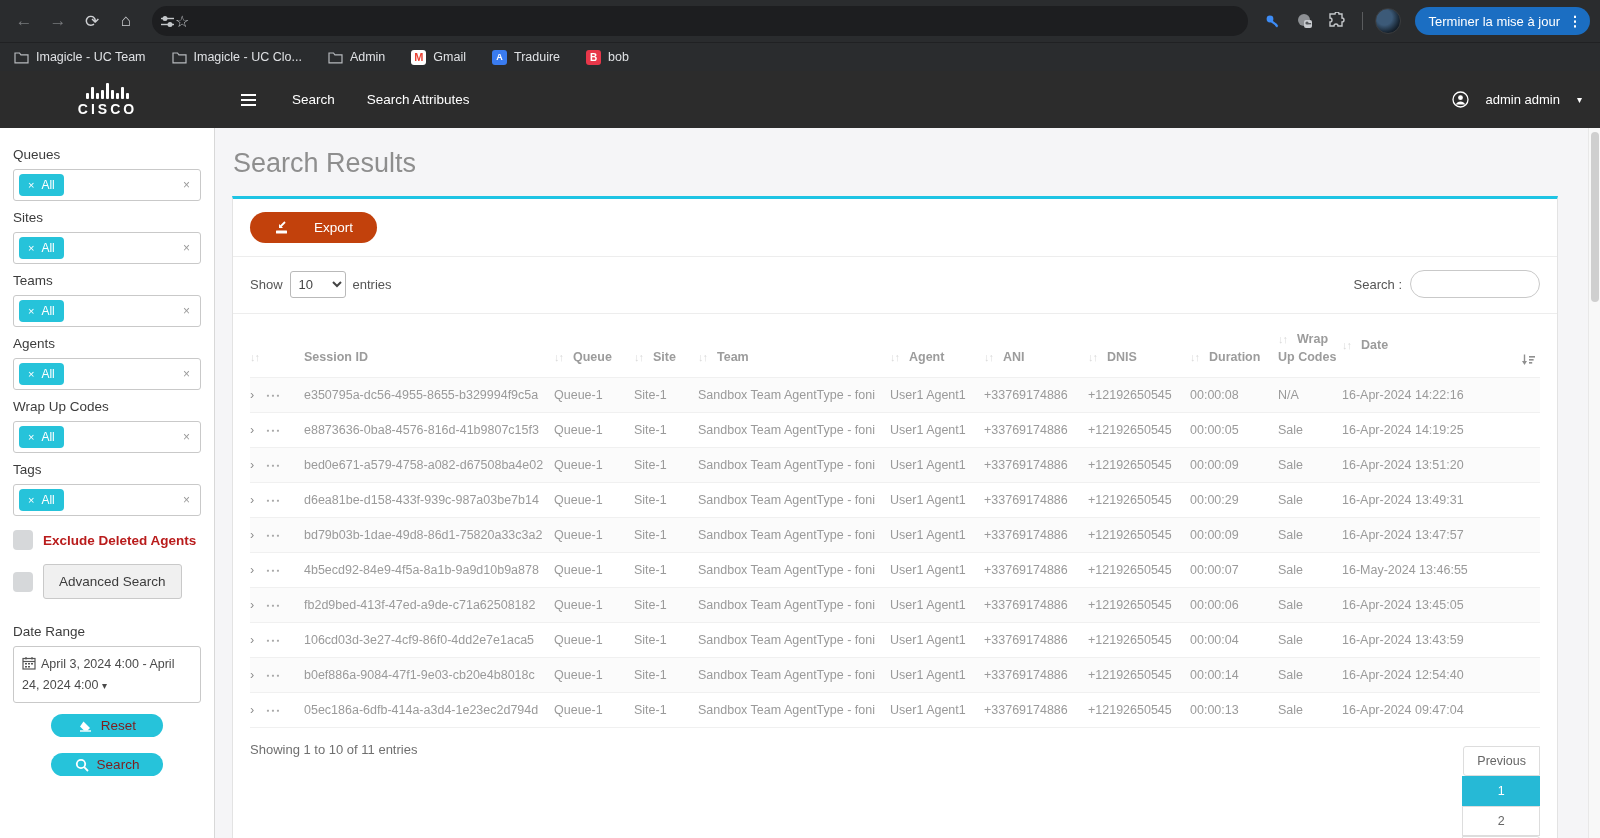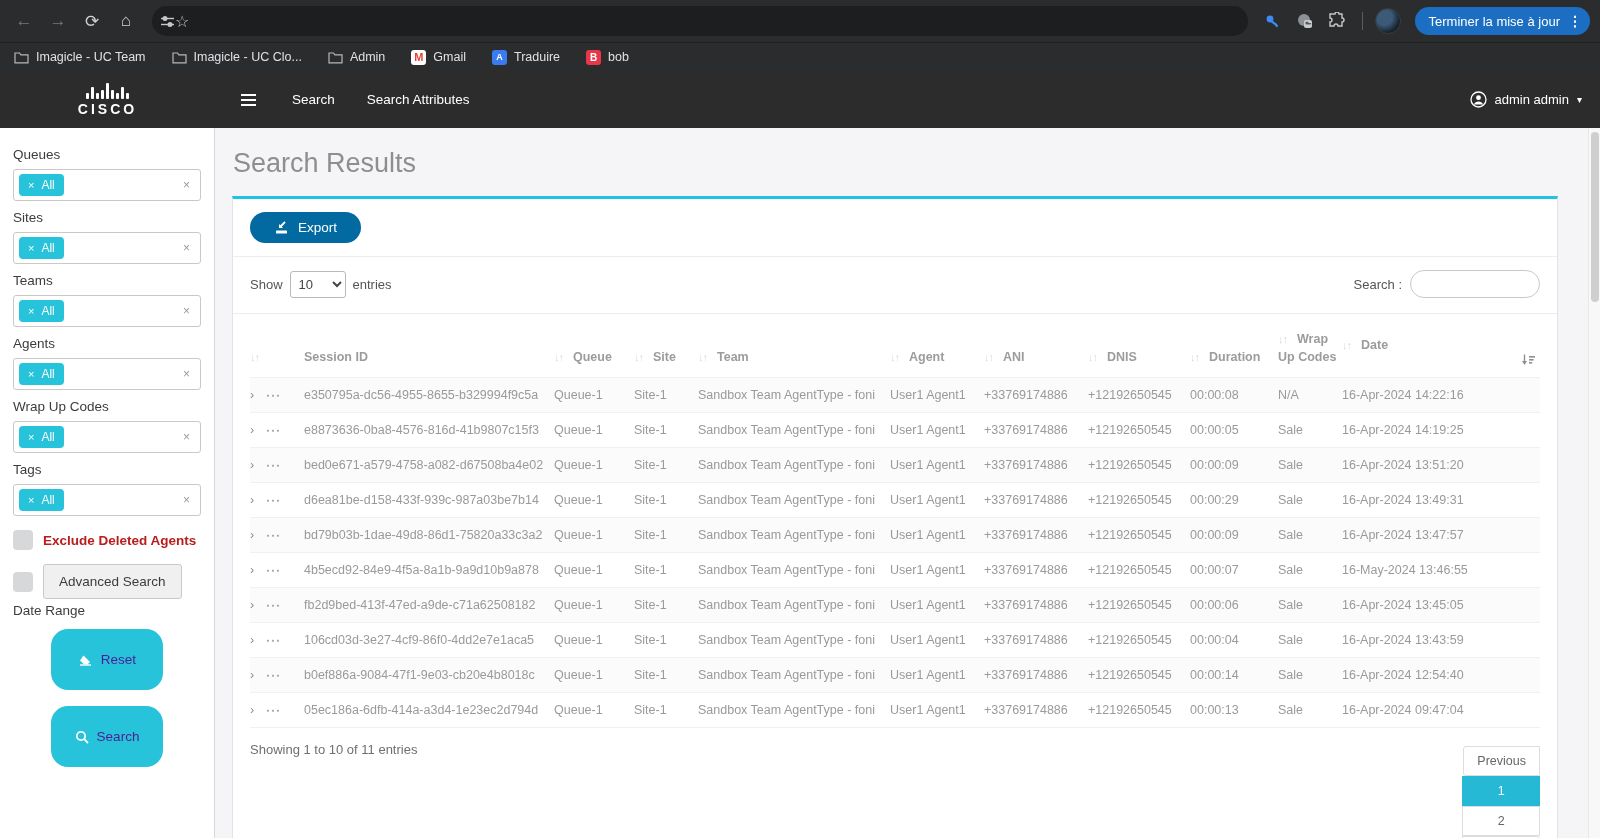--- a/index.html
+++ b/index.html
@@ -29,46 +29,46 @@
 
   
   .app-navbar { height:57px; background:#2c2c2c; display:flex; align-items:center; color:#fff; }
   .brand-box { width:215px; display:flex; flex-direction:column; align-items:center; justify-content:center; }
   .logo-bars { display:flex; align-items:flex-end; gap:2.5px; height:17px; margin-bottom:2px; }
   .logo-bars i { display:block; width:2.5px; background:#fff; border-radius:1px; }
   .brand-text { font-size:14px; font-weight:bold; letter-spacing:3px; }
   .hamburger { margin-left:22px; display:flex; flex-direction:column; gap:3px; padding:4px; }
   .hamburger i { display:block; width:15px; height:2px; background:#fff; }
   .nav-link { color:#fff; font-size:13.5px; margin-left:32px; }
-  .nav-user { margin-left:auto; margin-right:18px; display:flex; align-items:center; gap:8px; font-size:13px; }
+  .nav-user { margin-left:auto; margin-right:18px; display:flex; align-items:center; gap:17px; font-size:13px; }
   .caret { font-size:10px; }
 
   
   .content { display:flex; height:710px; }
 
   
   .sidebar { width:215px; background:#fff; border-right:1px solid #d8d8d8; padding:10px 13px 0; flex-shrink:0; }
   .f-label { font-size:13.5px; color:#3c3c3c; margin:9px 0 7px; }
   .f-box { border:1px solid #c9c9c9; border-radius:3px; padding:4px 5px; display:flex; align-items:center; justify-content:space-between; background:#fff; }
   .chip { background:#26c3da; color:#fff; border-radius:4px; padding:4px 9px; font-size:12px; display:inline-flex; align-items:center; gap:7px; }
   .chip .x { font-size:11px; }
   .f-clear { color:#9a9a9a; font-size:12px; padding:0 5px; }
   .check-row { display:flex; align-items:center; gap:10px; margin:14px 0 4px; }
   .checkbox { width:20px; height:20px; border-radius:4px; background:#d6d8da; flex-shrink:0; }
   .check-label { font-size:13.5px; color:#b91c1c;font-weight:bold; }
   .adv-btn { background:#f0f0f0; border:1px solid #c9c9c9; border-radius:3px; padding:9px 15px; font-size:13.5px; color:#3c3c3c; }
   .date-box { border:1px solid #c9c9c9; border-radius:3px; padding:7px 8px; font-size:12.5px; color:#4a4a4a; line-height:1.65; background:#fff; }
-  .side-btn { width:112px; margin:11px auto 16px; background:#26c3da; color:#4c1d95; border:none; border-radius:17px; padding:23px 0; font-size:13.5px; display:flex; align-items:center; justify-content:center; gap:8px; font-family:inherit; }
+  .side-btn { width:112px; margin:11px auto 16px; background:#26c3da; color:#7f1d1d; border:none; border-radius:17px; padding:4px 0; font-size:13.5px; display:flex; align-items:center; justify-content:center; gap:8px; font-family:inherit; }
 
   
   .main { flex:1; padding:14px 42px 17px 17px; overflow:hidden; }
   .page-title { font-size:27px; font-weight:400; color:#8e8e8e; margin:6px 0 17px 1px; }
   .panel { background:#fff; border:1px solid #e3e3e3; border-top:3px solid #1ec4e4; }
   .export-row { padding:13px 17px; border-bottom:1px solid #ededed; }
-  .export-btn { background:#0369a1; color:#fff; border:none; border-radius:17px; padding:8px 24px; font-size:13.5px; display:inline-flex; align-items:center; gap:9px; font-family:inherit; }
+  .export-btn { background:#c2410c; color:#fff; border:none; border-radius:17px; padding:8px 24px; font-size:13.5px; display:inline-flex; align-items:center; gap:25px; font-family:inherit; }
   .controls-row { display:flex; align-items:center; justify-content:space-between; padding:13px 17px 15px; border-bottom:1px solid #ededed; }
   .show-group { display:flex; align-items:center; gap:7px; font-size:13px; color:#555; }
   .show-group select { width:56px; height:27px; border:1px solid #b9b9b9; border-radius:3px; font-size:13px; color:#444; font-family:inherit; padding:0 4px; background:#fff; }
   .search-group { display:flex; align-items:center; gap:8px; font-size:13px; color:#555; }
   .search-group input { width:130px; height:28px; border:1px solid #c9c9c9; border-radius:14px; outline:none; padding:0 12px; font-size:13px; font-family:inherit; }
 
   .table-wrap { padding:0 17px; }
   table { width:100%; border-collapse:collapse; table-layout:fixed; }
   thead th { text-align:left; vertical-align:bottom; font-size:12.5px; color:#9c9c9c; font-weight:bold; padding:16px 4px 11px 0; line-height:1.45; }
   .sort-pair { color:#dadada; font-size:11px; letter-spacing:-1px; margin-right:10px; font-weight:normal; }
@@ -277,21 +277,34 @@
     <div class="check-row">
       <span class="checkbox"></span>
       <span class="check-label">Exclude Deleted Agents</span>
     </div>
 
     <div class="check-row">
       <span class="checkbox"></span>
       <button class="adv-btn">Advanced Search</button>
     </div>
 
-    <div class="f-label" style="margin-top:4px">Date Range</div>
+    <div class="f-label" style="margin-top:25px">Date Range</div>
+    <div class="date-box">
+      <svg width="14" height="14" viewBox="0 0 14 14" style="display:inline-block;vertical-align:-2px;margin-right:5px">
+          <rect x="1" y="2.5" width="12" height="10.5" fill="none" stroke="#555" stroke-width="1.2"></rect>
+          <line x1="1" y1="5.5" x2="13" y2="5.5" stroke="#555" stroke-width="1.2"></line>
+          <line x1="4" y1="1" x2="4" y2="3.5" stroke="#555" stroke-width="1.2"></line>
+          <line x1="10" y1="1" x2="10" y2="3.5" stroke="#555" stroke-width="1.2"></line>
+          <rect x="3" y="7" width="2" height="1.5" fill="#555"></rect>
+          <rect x="6" y="7" width="2" height="1.5" fill="#555"></rect>
+          <rect x="9" y="7" width="2" height="1.5" fill="#555"></rect>
+          <rect x="3" y="10" width="2" height="1.5" fill="#555"></rect>
+          <rect x="6" y="10" width="2" height="1.5" fill="#555"></rect>
+        </svg><span>April 3, 2024 4:00 - April 24, 2024 4:00</span> <span class="caret">▾</span>
+    </div>
 
     <button class="side-btn">
       <svg width="15" height="13" viewBox="0 0 15 13">
           <path d="M5.5 2.5 12 9l-2.5 2.5H6L2 7.5z" fill="#fff"></path>
           <line x1="2" y1="12" x2="13" y2="12" stroke="#fff" stroke-width="1.4"></line>
         </svg>
       <span>Reset</span>
     </button>
     <button class="side-btn">
       <svg width="14" height="14" viewBox="0 0 14 14">

